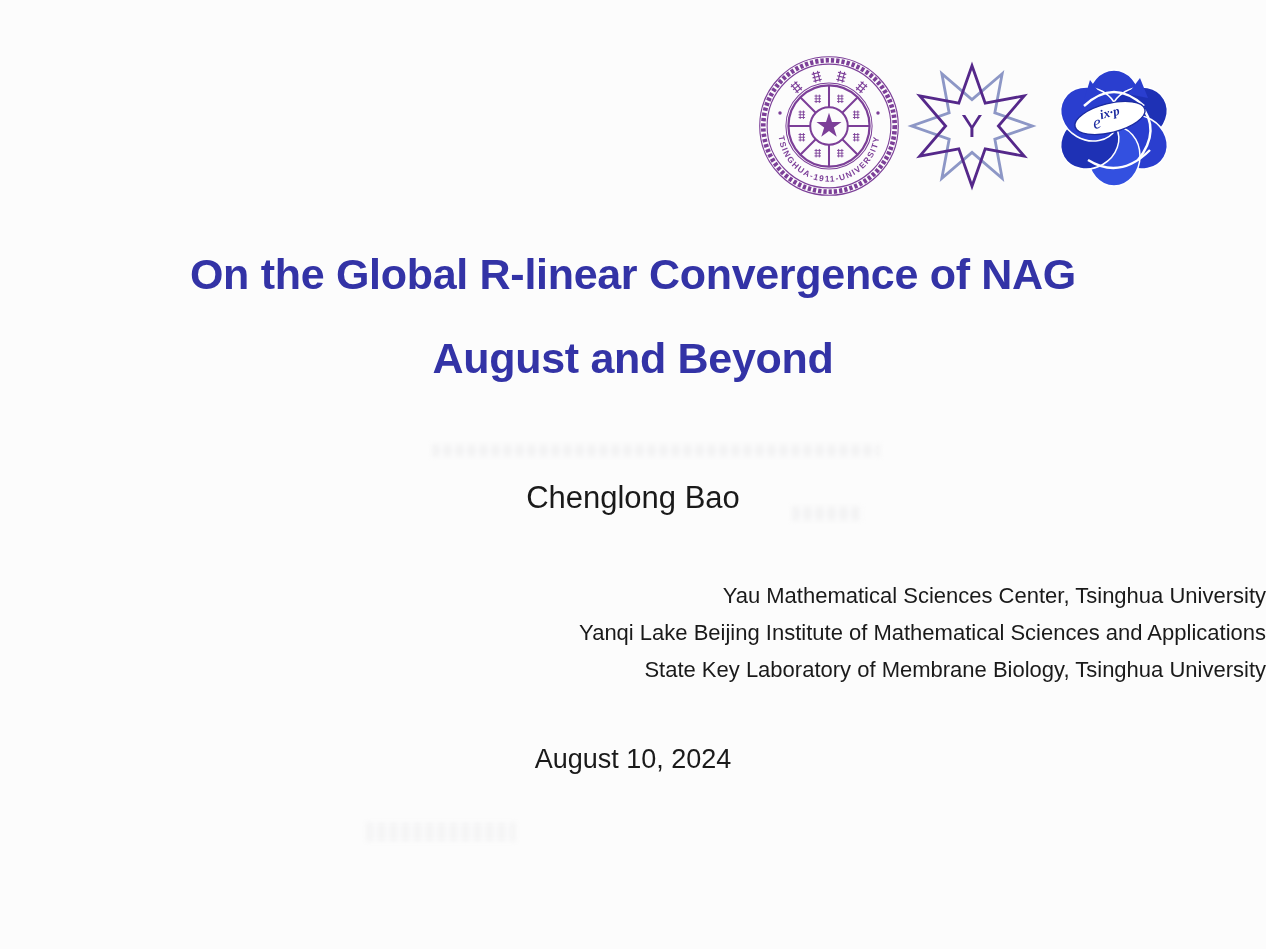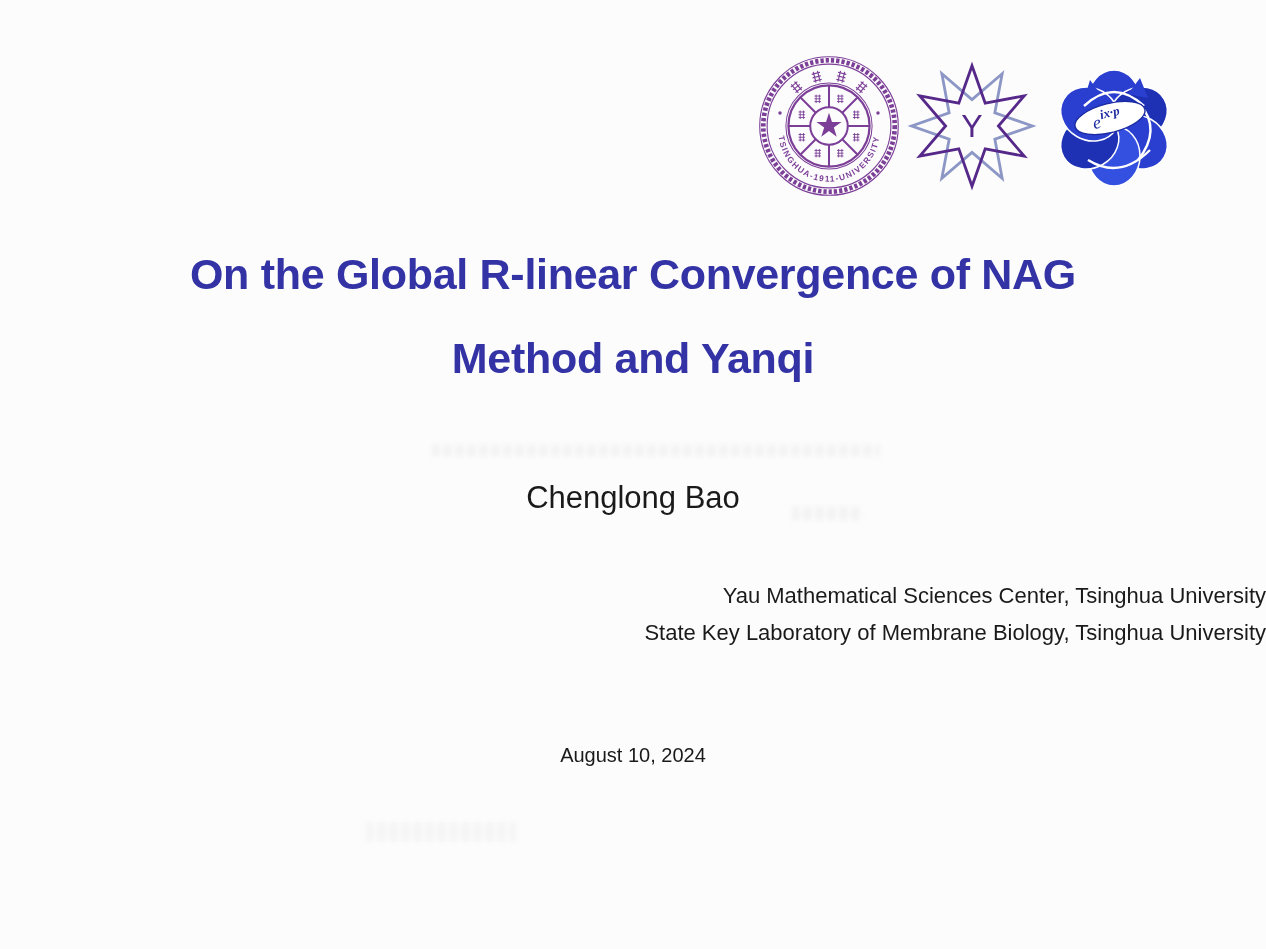--- a/index.html
+++ b/index.html
@@ -20,21 +20,21 @@
   .author{
     position:absolute;top:480px;left:0;width:100%;
     text-align:center;font-size:31px;color:#1a1a1a;
   }
   .affiliations{
     position:absolute;top:577px;left:0;width:100%;
     text-align:right;font-size:22px;line-height:37px;color:#1a1a1a;
   }
   .slide-date{
     position:absolute;top:744px;left:0;width:100%;
-    text-align:center;font-size:20px;color:#1a1a1a;
+    text-align:center;font-size:27px;color:#1a1a1a;
   }
   .ghost{
     position:absolute;opacity:.5;filter:blur(2px);
     background:repeating-linear-gradient(90deg,#ebebec 0 7px,#f8f8f9 7px 12px);
     pointer-events:none;
   }
   .ghost-1{left:432px;top:444px;width:448px;height:13px;}
   .ghost-2{left:792px;top:506px;width:70px;height:15px;}
   .ghost-3{left:366px;top:822px;width:150px;height:20px;opacity:.4;}
 </style>
@@ -112,29 +112,30 @@
         <text x="48" y="69" font-size="18" font-style="italic" fill="#1b2aa0" font-family="Liberation Serif, serif">e</text>
         <text x="57" y="61" font-size="13" font-style="italic" font-weight="bold" fill="#1b2aa0" font-family="Liberation Serif, serif">ix·p</text>
       </g>
     </svg>
   </div>
 
   <div class="ghost ghost-1"></div>
 
   <div class="slide-title">
     <div>On the Global R-linear Convergence of NAG</div>
-    <div>Method and Yanqi</div>
+    <div>August and Beyond</div>
   </div>
 
   <div class="author">Chenglong Bao</div>
 
   <div class="ghost ghost-2"></div>
 
   <div class="affiliations">
     <div>Yau Mathematical Sciences Center, Tsinghua University</div>
+    <div>Yanqi Lake Beijing Institute of Mathematical Sciences and Applications</div>
     <div>State Key Laboratory of Membrane Biology, Tsinghua University</div>
   </div>
 
   <div class="slide-date">August 10, 2024</div>
 
   <div class="ghost ghost-3"></div>
 
 </div>
 
 </body></html>

